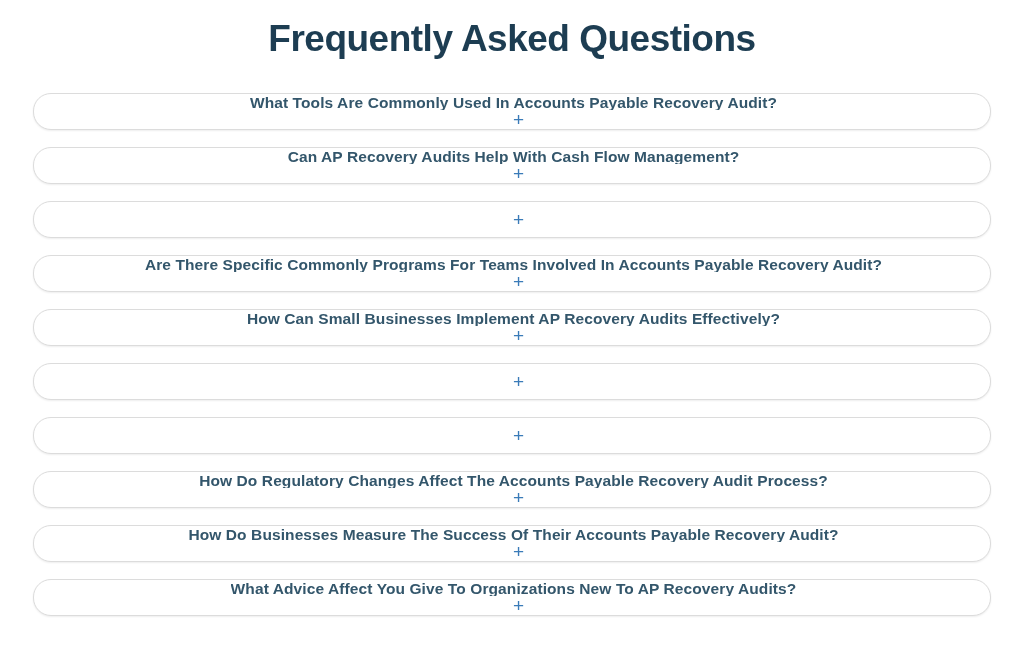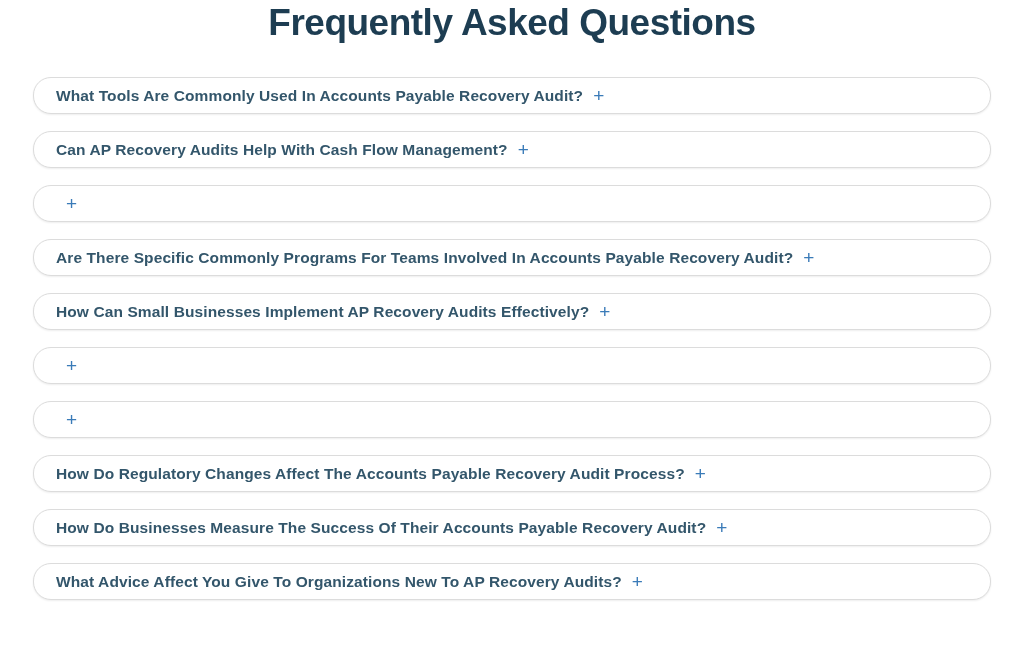--- a/index.html
+++ b/index.html
@@ -6,20 +6,21 @@
   html, body {
     width: 1024px;
     height: 672px;
     background: #ffffff;
     font-family: "Liberation Sans", sans-serif;
     overflow: hidden;
   }
   .page {
     width: 1024px;
     height: 500px;
+    padding-top: 16px;
   }
   .page-title {
     text-align: center;
     font-size: 37px;
     font-weight: 700;
     letter-spacing: -0.5px;
     color: #1d3d52;
     line-height: 1.25;
     margin-bottom: 31px;
   }
@@ -31,23 +32,24 @@
     gap: 17px;
   }
   .faq-item {
     height: 37px;
     background: #ffffff;
     border: 1px solid #dcdcdc;
     border-radius: 18px;
     box-shadow: 0 1px 2px rgba(0,0,0,0.07);
     display: flex;
     align-items: center;
-    justify-content: flex-start;
+    justify-content: center;
     padding: 0 19px 0 22px;
     cursor: pointer;
+    flex-direction: column;
   }
   .faq-question {
     font-size: 15.5px;
     font-weight: 600;
     color: #33566b;
     letter-spacing: 0.1px;
     white-space: nowrap;
     overflow: hidden;
   }
   .plus-icon {

